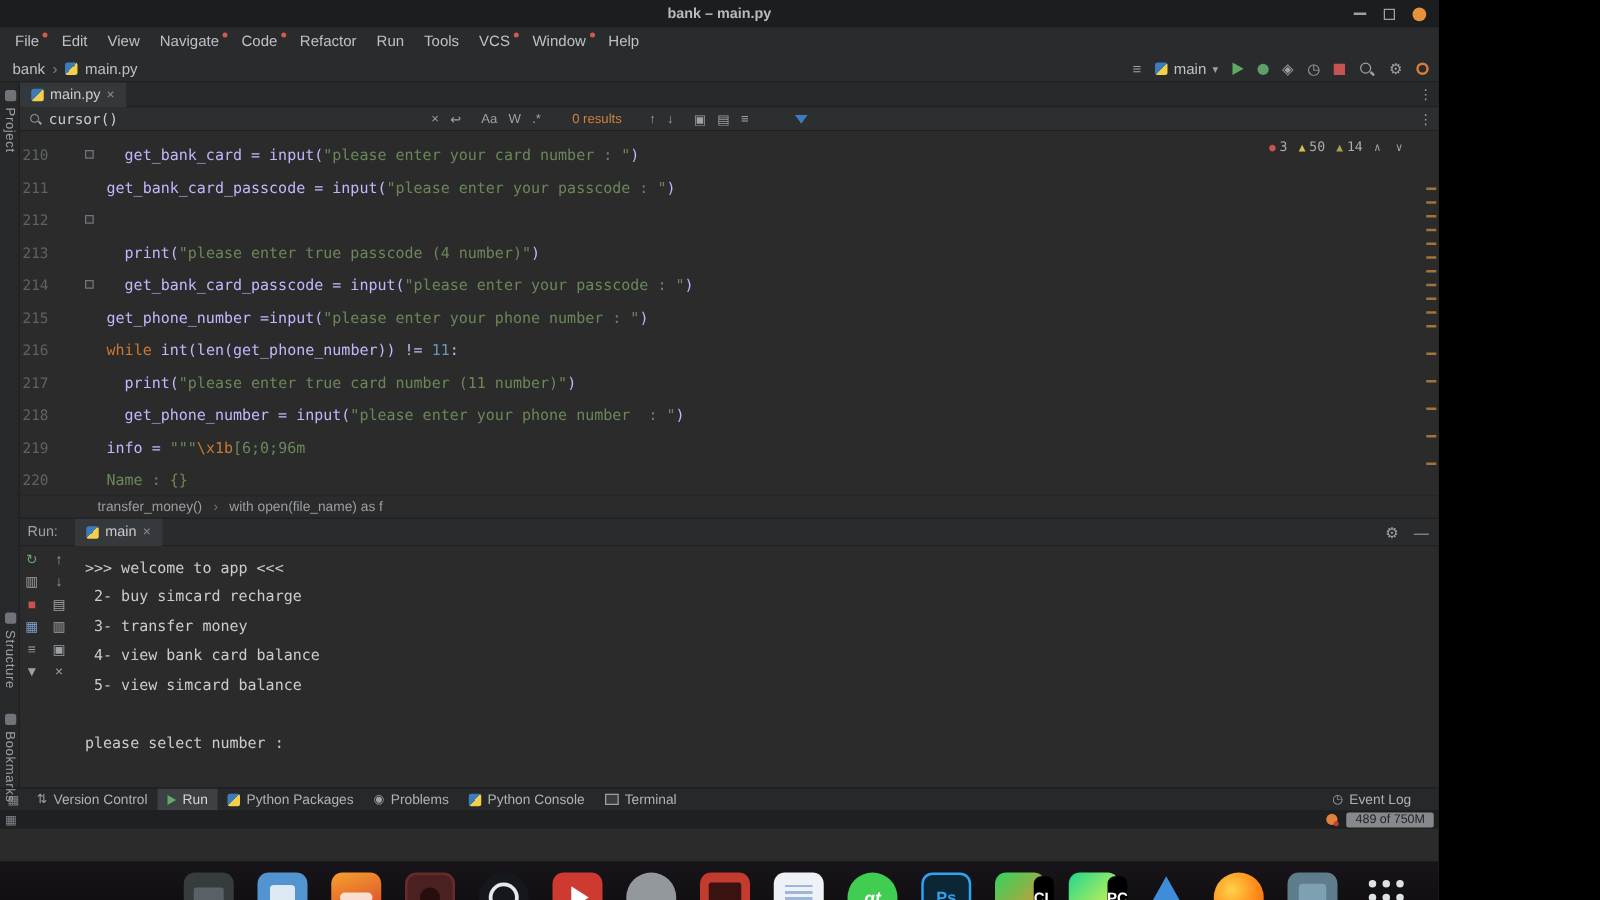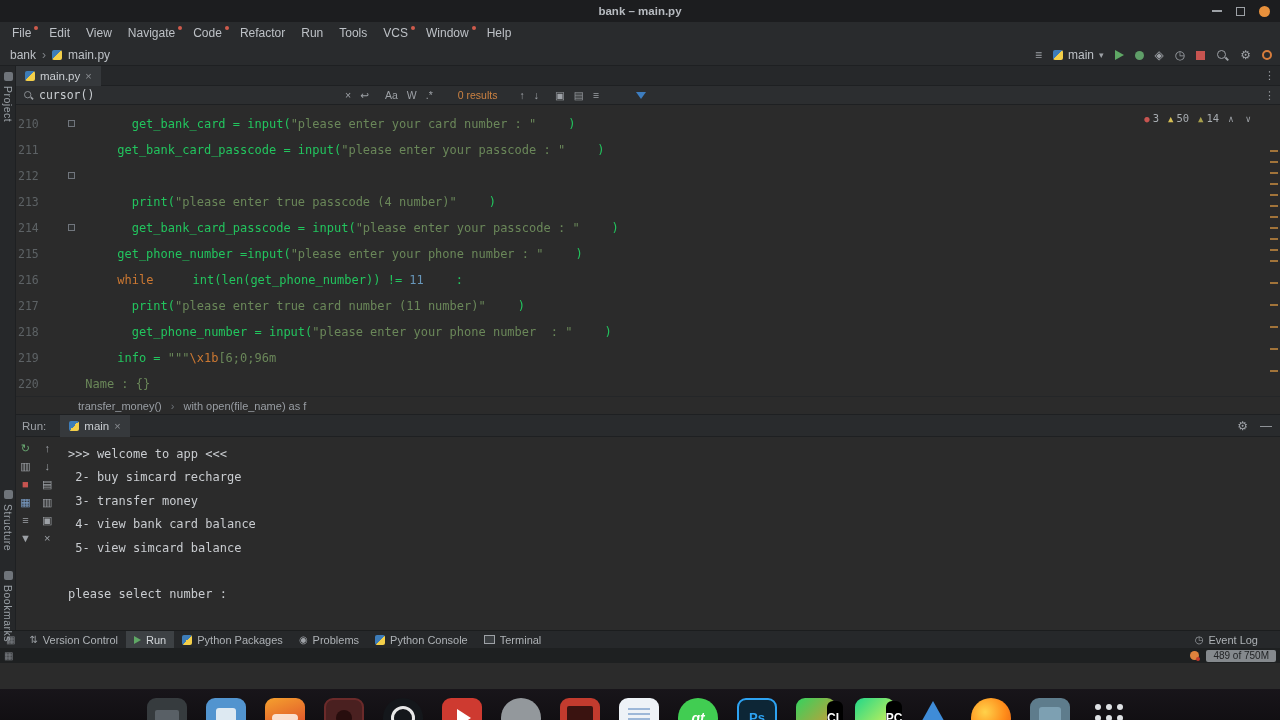--- a/index.html
+++ b/index.html
@@ -1,17 +1,17 @@
 <!DOCTYPE html>
 <html><head>
 <meta charset="utf-8">
 <style>
   *{margin:0;padding:0;box-sizing:border-box;}
   body{background:#000;font-family:"Liberation Sans",sans-serif;}
-  .screen{position:relative;width:1280px;height:720px;background:#2b2b2b;overflow:hidden;}
+  .screen{position:relative;width:1151px;height:720px;background:#2b2b2b;overflow:hidden;}
 
   
   .titlebar{position:absolute;left:0;top:0;width:100%;height:22px;background:#1c1d1f;display:flex;align-items:center;justify-content:center;}
   .win-title{font-size:11.5px;font-weight:bold;color:#b7bbc0;}
   .win-controls{position:absolute;right:10px;top:0;height:22px;display:flex;align-items:center;gap:14px;}
   .icon-min{width:10px;height:2px;background:#9da1a6;}
   .icon-max{width:9px;height:9px;border:1.5px solid #9da1a6;}
   .icon-close{width:11px;height:11px;border-radius:50%;background:#e8913c;}
 
   
@@ -60,21 +60,21 @@
   .funnel{width:0;height:0;border-left:5px solid transparent;border-right:5px solid transparent;border-top:7px solid #3d7dbf;margin-left:28px;}
   .fb-dots{margin-left:auto;margin-right:5px;color:#9da1a6;font-size:11px;}
 
   
   .editor{position:absolute;left:16px;top:105px;right:0;height:291px;background:#2b2b2b;font-family:"DejaVu Sans Mono",monospace;font-size:12px;overflow:hidden;}
   .code-area{padding-top:6px;}
   .code-line{display:flex;height:26px;line-height:26px;white-space:pre;}
   .ln{flex:0 0 20px;margin-left:2px;width:20px;text-align:right;color:#5d6265;font-size:11.5px;}
   .fold{flex:0 0 40px;width:40px;position:relative;}
   .fold-marker{position:absolute;left:30px;top:9px;width:7px;height:7px;border:1px solid #70757c;background:#2f3132;}
-  .tk-d{color:#22c55e;margin-left:32px;} .tk-k{color:#cc7832;} .tk-s{color:#6a8759;} .tk-n{color:#6897bb;} .tk-e{color:#cc7832;}
+  .tk-d{color:#c4b5fd;} .tk-k{color:#cc7832;} .tk-s{color:#6a8759;} .tk-n{color:#6897bb;} .tk-e{color:#cc7832;}
   .inspections{position:absolute;top:7px;right:26px;display:flex;align-items:center;gap:9px;font-size:10.5px;color:#a8adb2;}
   .insp i{font-style:normal;font-size:9px;margin-right:3px;}
   .insp b{font-weight:normal;}
   .stripe{position:absolute;right:0;top:0;width:12px;height:100%;}
   .stripe-mark{position:absolute;right:2px;width:8px;height:2px;background:#a2743a;}
 
   
   .crumbs{position:absolute;left:16px;top:396px;right:0;height:18px;background:#2b2b2b;border-top:1px solid #242628;display:flex;align-items:center;padding-left:62px;font-size:11px;color:#999ea4;}
   .crumb-sep2{margin:0 9px;color:#6f747a;}
 

